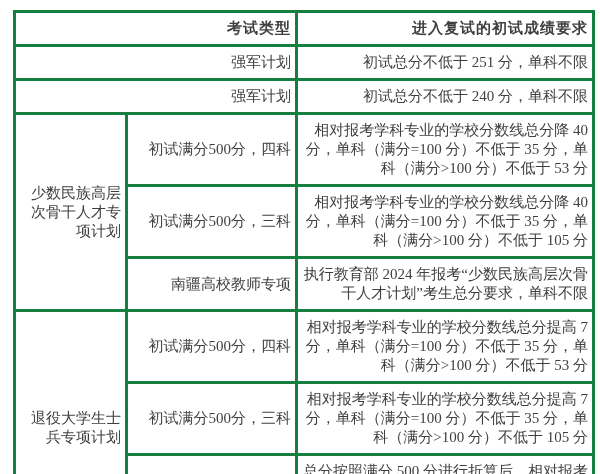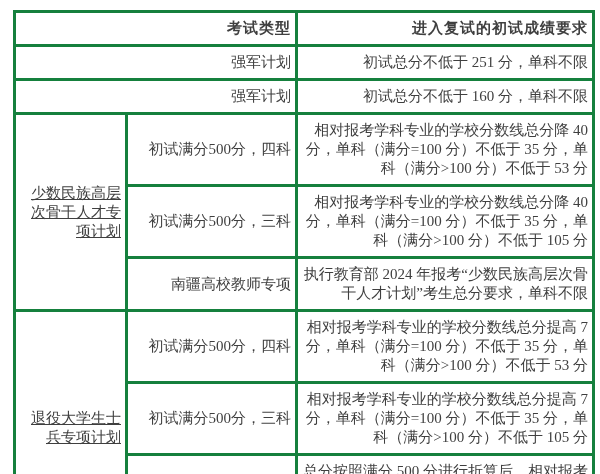--- a/index.html
+++ b/index.html
@@ -37,21 +37,20 @@
   td.th {
     font-weight: bold;
     letter-spacing: 1px;
   }
   td.req {
     text-align: left;
     padding: 3px 5px 3px 7px;
   }
   td.group {
     padding: 2px 8px;
-    text-decoration: underline;
   }
   tr.h33 { height: 33px; }
   tr.h34 { height: 34px; }
   tr.h43 { height: 43px; }
   tr.h56 { height: 56px; }
   tr.h57 { height: 57px; }
   tr.h85 { height: 85px; }
 </style>
 </head>
 <body>
@@ -69,21 +68,21 @@
         <td class="th">进入复试的初试成绩要求</td>
       </tr>
 
       <tr class="h34">
         <td colspan="2">强军计划</td>
         <td class="req">初试总分不低于 251 分，单科不限</td>
       </tr>
 
       <tr class="h33">
         <td colspan="2">强军计划</td>
-        <td class="req">初试总分不低于 160 分，单科不限</td>
+        <td class="req">初试总分不低于 240 分，单科不限</td>
       </tr>
 
       <tr class="h56">
         <td rowspan="3" class="group">少数民族高层次骨干人才专项计划</td>
         <td>初试满分500分，四科</td>
         <td class="req">相对报考学科专业的学校分数线总分降 40 分，单科（满分=100 分）不低于 35 分，单科（满分&gt;100 分）不低于 53 分</td>
       </tr>
 
       <tr class="h56">
         <td>初试满分500分，三科</td>

